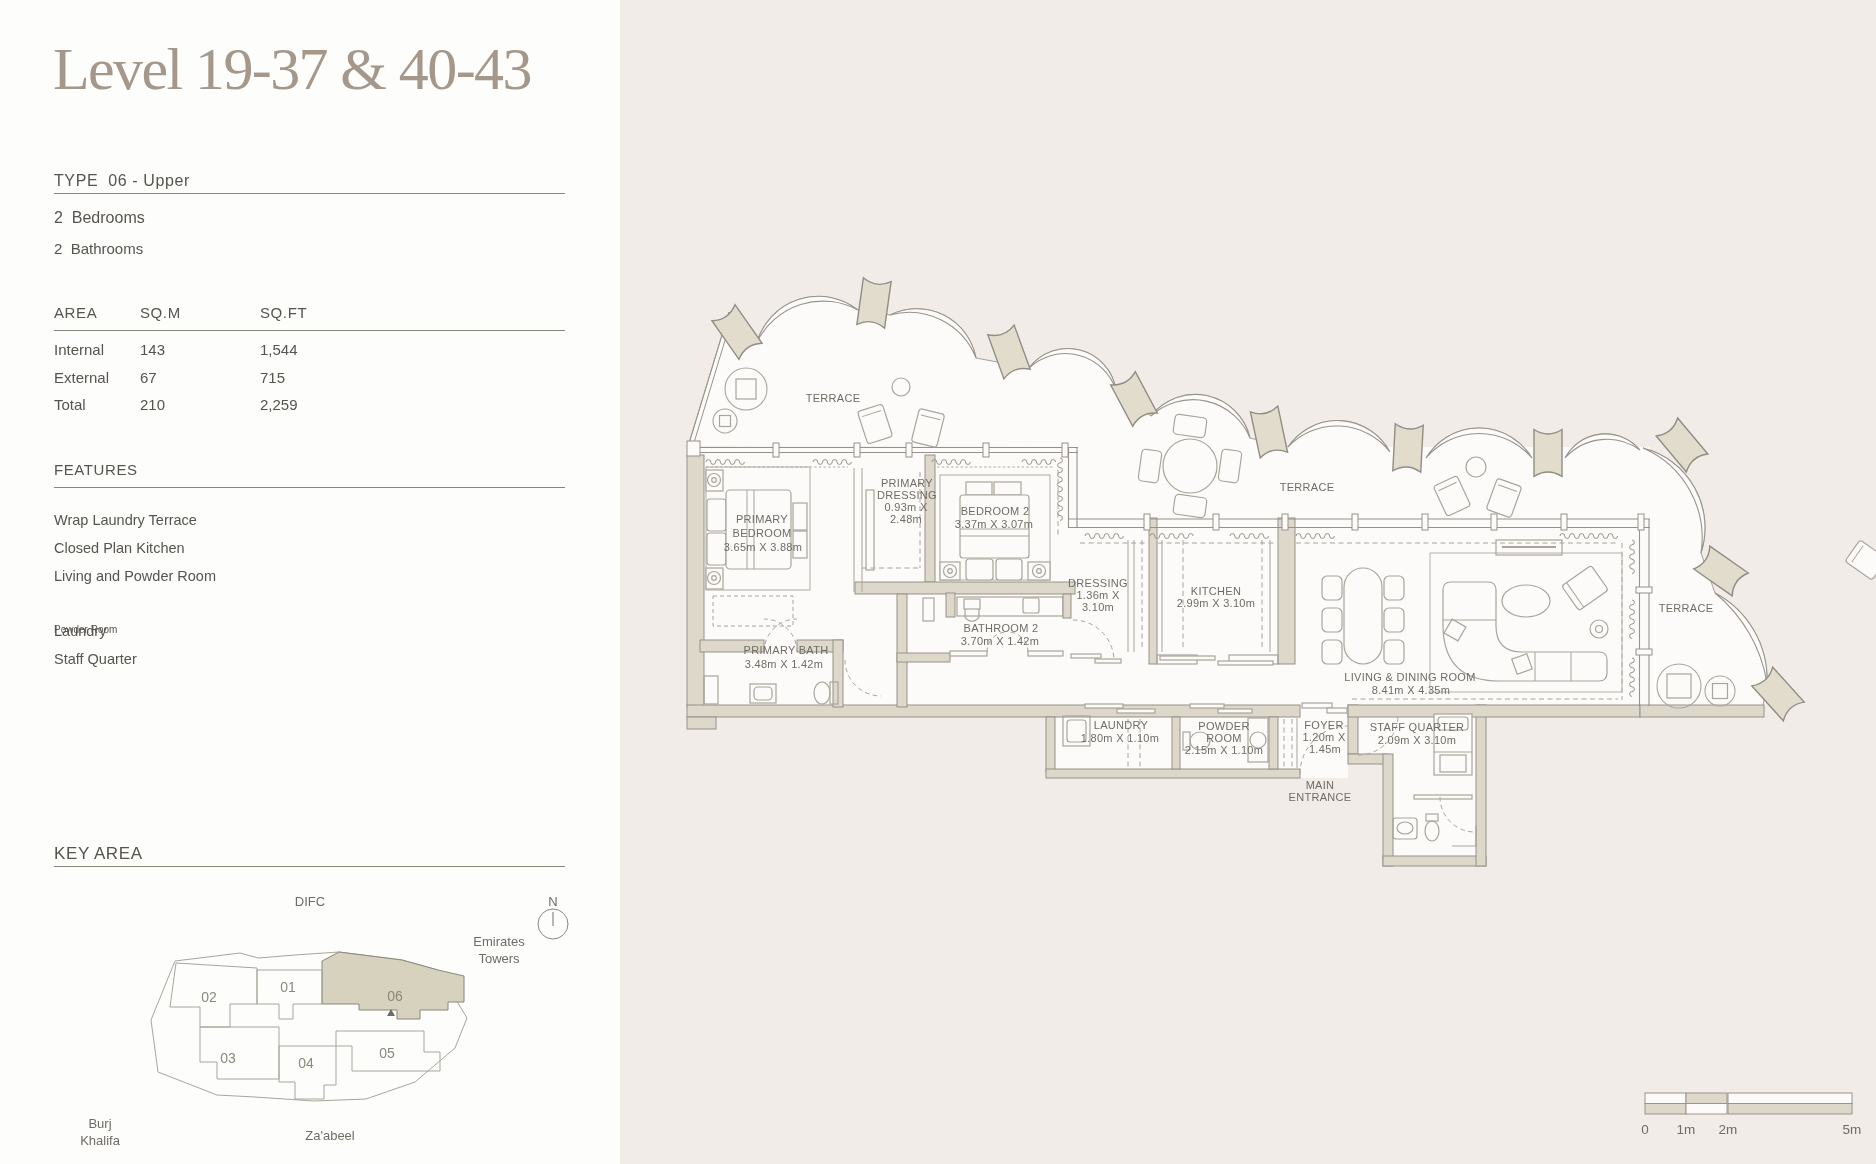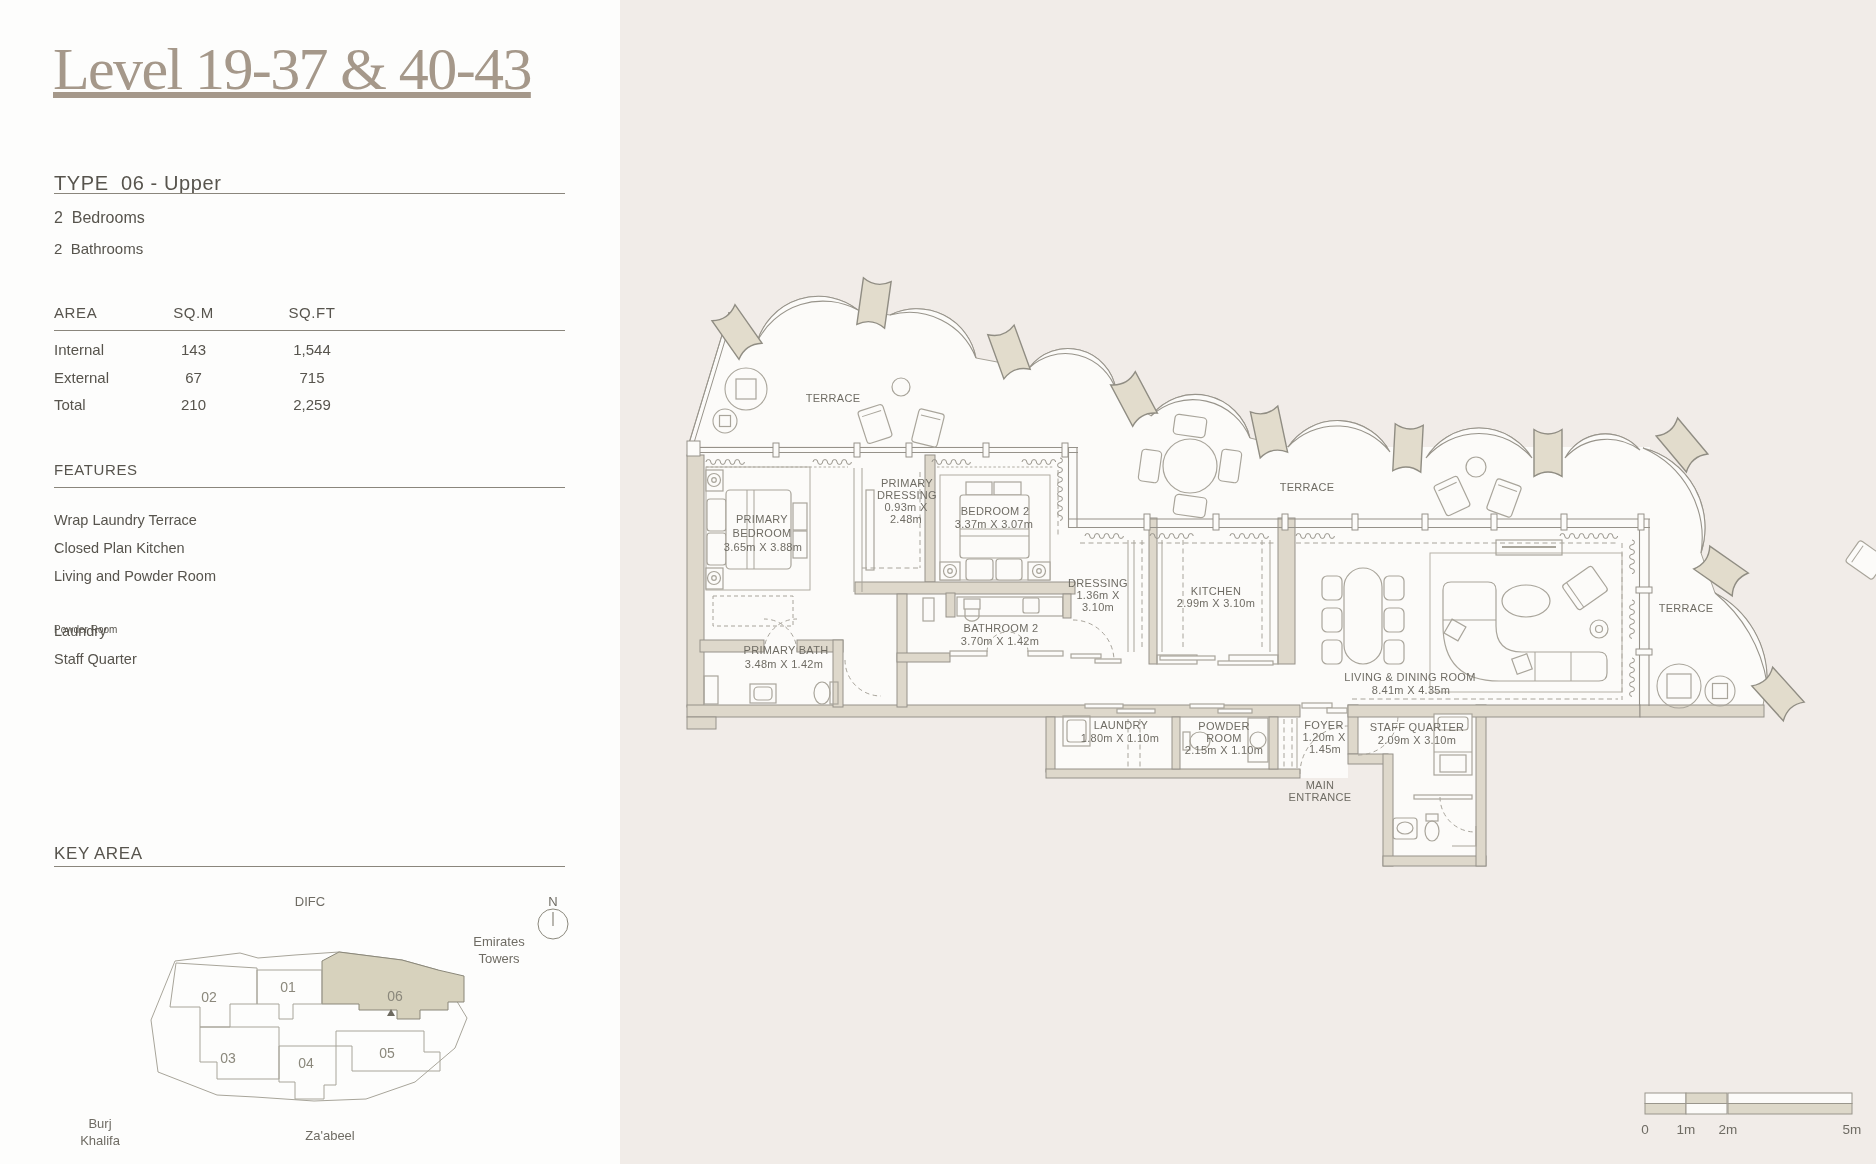--- a/index.html
+++ b/index.html
@@ -1,20 +1,20 @@
 <!DOCTYPE html>
 <html><head><meta charset="utf-8">
 <style>
 html,body{margin:0;padding:0;width:1876px;height:1164px;overflow:hidden;background:#fdfdfc;}
 *{box-sizing:border-box;}
 .right{position:absolute;left:620px;top:0;width:1256px;height:1164px;background:#f1ece8;}
 .title{position:absolute;left:53px;top:35px;font-family:"Liberation Serif",serif;font-size:60px;
- color:#a5988a;letter-spacing:-1.6px;white-space:nowrap;text-decoration:underline;}
+ color:#a5988a;letter-spacing:-1.6px;white-space:nowrap;}
 .h54{position:absolute;left:54px;color:#57544d;font-family:"Liberation Sans",sans-serif;white-space:nowrap;}
-.num{position:absolute;color:#57544d;font-family:"Liberation Sans",sans-serif;font-size:15px;text-align:center;}
+.num{position:absolute;color:#57544d;font-family:"Liberation Sans",sans-serif;font-size:15px;text-align:left;}
 .rule{position:absolute;left:54px;width:511px;border-top:1px solid #8a867c;}
 svg{position:absolute;left:0;top:0;}
 </style></head>
 <body>
 <div class="right"></div>
 <svg width="1876" height="1164" viewBox="0 0 1876 1164">
 <path d="M 688,446 L 729,312 L 757,342 A 64.1 64.1 0 0 1 858.0,310.0 L 890,315 A 60.2 60.2 0 0 1 976.0,358.0 L 1029,368 A 48.6 48.6 0 0 1 1116.0,390.0 L 1151,416 A 56.2 56.2 0 0 1 1250.0,438.0 L 1288,447 A 59.5 59.5 0 0 1 1390.0,452.0 L 1426,458 A 61.8 61.8 0 0 1 1532.0,458.0 L 1565,458 A 45.6 45.6 0 0 1 1640.0,450.0 L 1643,448 A 82.2 82.2 0 0 1 1701.0,553.0 L 1715,593 A 97.5 97.5 0 0 1 1767.0,683.0 L 1762,711 L 1762,717 L 1650,717 L 1650,528 L 1078,528 L 1078,447 Z" fill="#fcfbf9"></path>
 <path d="M 688,446 L 729,312 L 757,342 A 64.1 64.1 0 0 1 858.0,310.0 L 890,315 A 60.2 60.2 0 0 1 976.0,358.0 L 1029,368 A 48.6 48.6 0 0 1 1116.0,390.0 L 1151,416 A 56.2 56.2 0 0 1 1250.0,438.0 L 1288,447 A 59.5 59.5 0 0 1 1390.0,452.0 L 1426,458 A 61.8 61.8 0 0 1 1532.0,458.0 L 1565,458 A 45.6 45.6 0 0 1 1640.0,450.0 L 1643,448 A 82.2 82.2 0 0 1 1701.0,553.0 L 1715,593 A 97.5 97.5 0 0 1 1767.0,683.0 L 1762,711" fill="none" stroke="#a6a298" stroke-width="1"></path>
 <rect x="688" y="447" width="962" height="270" fill="#fcfbf9"></rect>
 <rect x="1046" y="717" width="254" height="61" fill="#fcfbf9"></rect>
@@ -340,21 +340,21 @@
 <rect x="1686" y="1103.5" width="41" height="10.5" fill="#fcfbf9" stroke="#9a968c" stroke-width="1"></rect>
 <rect x="1728" y="1093" width="124" height="10.5" fill="#fcfbf9" stroke="#9a968c" stroke-width="1"></rect>
 <rect x="1728" y="1103.5" width="124" height="10.5" fill="#ddd8c9" stroke="#9a968c" stroke-width="1"></rect>
 <text x="1645" y="1134" font-size="13.5" fill="#6f6c64" text-anchor="middle" font-family="Liberation Sans, sans-serif">0</text>
 <text x="1686" y="1134" font-size="13.5" fill="#6f6c64" text-anchor="middle" font-family="Liberation Sans, sans-serif">1m</text>
 <text x="1728" y="1134" font-size="13.5" fill="#6f6c64" text-anchor="middle" font-family="Liberation Sans, sans-serif">2m</text>
 <text x="1852" y="1134" font-size="13.5" fill="#6f6c64" text-anchor="middle" font-family="Liberation Sans, sans-serif">5m</text>
 </svg>
 
 <div class="title">Level 19-37 &amp; 40-43</div>
-<div class="h54" style="top:172px;font-size:20px;letter-spacing:.6px">TYPE&nbsp;&nbsp;06 - Upper</div>
+<div class="h54" style="top:172px;font-size:16px;letter-spacing:.6px">TYPE&nbsp;&nbsp;06 - Upper</div>
 <div class="rule" style="top:193px"></div>
 <div class="h54" style="top:209px;font-size:16px">2&nbsp;&nbsp;Bedrooms</div>
 <div class="h54" style="top:240px;font-size:15px">2&nbsp;&nbsp;Bathrooms</div>
 <div class="h54" style="top:304px;font-size:15px;letter-spacing:.6px">AREA</div>
 <div class="num" style="top:304px;left:140px;width:107px;letter-spacing:.6px">SQ.M</div>
 <div class="num" style="top:304px;left:260px;width:104px;letter-spacing:.6px">SQ.FT</div>
 <div class="rule" style="top:330px"></div>
 <div class="h54" style="top:341px;font-size:15px">Internal</div>
 <div class="num" style="top:341px;left:140px;width:107px">143</div>
 <div class="num" style="top:341px;left:260px;width:104px">1,544</div>

